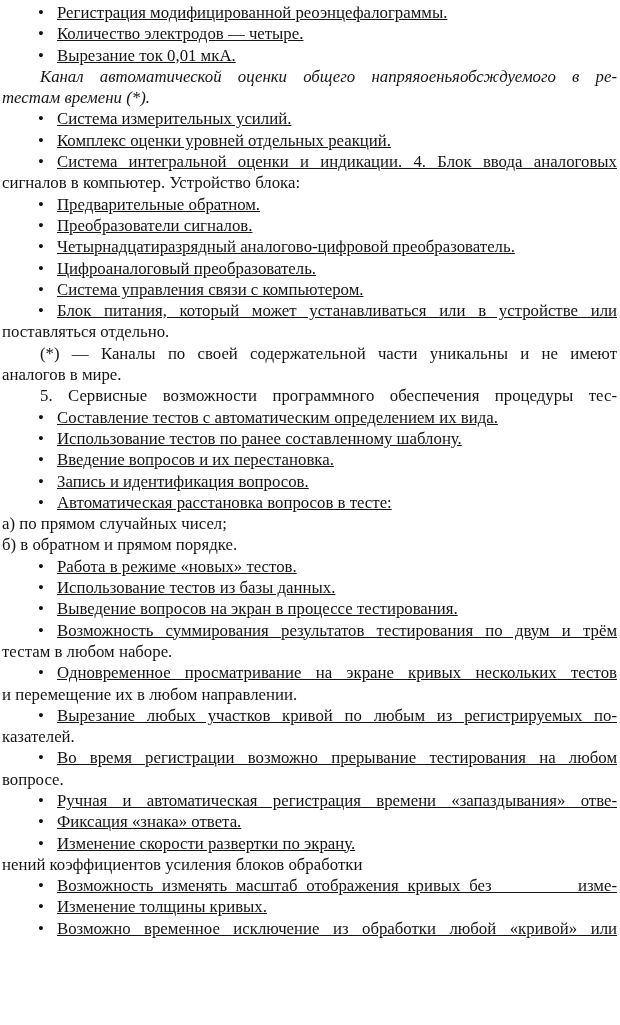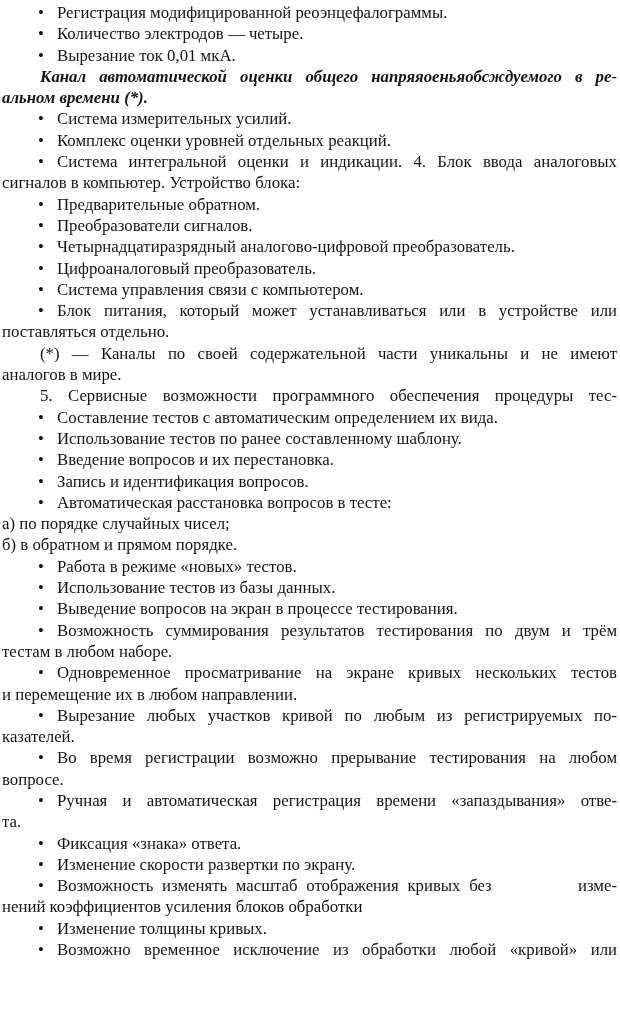--- a/index.html
+++ b/index.html
@@ -10,67 +10,66 @@
     padding: 2px 3px 0 2px;
     overflow: hidden;
     background: #ffffff;
     color: #141414;
     font-family: "Liberation Serif", serif;
     font-size: 16.8px;
     line-height: 21.3px;
   }
   .line { min-height: 21.3px; }
   .just { text-align: justify; text-align-last: justify; }
-  .bf { padding-left: 36px; }   
+  .bf { padding-left: 36px; text-decoration: underline; }   
   .pf { padding-left: 38px; }   
-  .it { font-style: italic; font-weight: bold; }
+  .it { font-style: italic; }
   .blt { display: inline-block; width: 19px; }
 </style>
 </head>
 <body>
 
 <div class="page">
     <div class="line bf"><span class="blt">•</span><span>Регистрация модифицированной реоэнцефалограммы.</span></div>
     <div class="line bf"><span class="blt">•</span><span>Количество электродов — четыре.</span></div>
     <div class="line bf"><span class="blt">•</span><span>Вырезание ток 0,01 мкА.</span></div>
     <div class="line it just pf"><span>Канал автоматической оценки общего напряяоеньяобсждуемого в ре-</span></div>
-    <div class="line it"><span>альном времени (*).</span></div>
+    <div class="line it"><span>тестам времени (*).</span></div>
     <div class="line bf"><span class="blt">•</span><span>Система измерительных усилий.</span></div>
     <div class="line bf"><span class="blt">•</span><span>Комплекс оценки уровней отдельных реакций.</span></div>
     <div class="line just bf"><span class="blt">•</span><span>Система интегральной оценки и индикации. 4. Блок ввода аналоговых</span></div>
     <div class="line"><span>сигналов в компьютер. Устройство блока:</span></div>
     <div class="line bf"><span class="blt">•</span><span>Предварительные обратном.</span></div>
     <div class="line bf"><span class="blt">•</span><span>Преобразователи сигналов.</span></div>
     <div class="line bf"><span class="blt">•</span><span>Четырнадцатиразрядный аналогово-цифровой преобразователь.</span></div>
     <div class="line bf"><span class="blt">•</span><span>Цифроаналоговый преобразователь.</span></div>
     <div class="line bf"><span class="blt">•</span><span>Система управления связи с компьютером.</span></div>
     <div class="line just bf"><span class="blt">•</span><span>Блок питания, который может устанавливаться или в устройстве или</span></div>
     <div class="line"><span>поставляться отдельно.</span></div>
     <div class="line just pf"><span>(*) — Каналы по своей содержательной части уникальны и не имеют</span></div>
     <div class="line"><span>аналогов в мире.</span></div>
     <div class="line just pf"><span>5. Сервисные возможности программного обеспечения процедуры тес-</span></div>
     <div class="line bf"><span class="blt">•</span><span>Составление тестов с автоматическим определением их вида.</span></div>
     <div class="line bf"><span class="blt">•</span><span>Использование тестов по ранее составленному шаблону.</span></div>
     <div class="line bf"><span class="blt">•</span><span>Введение вопросов и их перестановка.</span></div>
     <div class="line bf"><span class="blt">•</span><span>Запись и идентификация вопросов.</span></div>
     <div class="line bf"><span class="blt">•</span><span>Автоматическая расстановка вопросов в тесте:</span></div>
-    <div class="line"><span>а) по порядке случайных чисел;</span></div>
+    <div class="line"><span>а) по прямом случайных чисел;</span></div>
     <div class="line"><span>б) в обратном и прямом порядке.</span></div>
     <div class="line bf"><span class="blt">•</span><span>Работа в режиме «новых» тестов.</span></div>
     <div class="line bf"><span class="blt">•</span><span>Использование тестов из базы данных.</span></div>
     <div class="line bf"><span class="blt">•</span><span>Выведение вопросов на экран в процессе тестирования.</span></div>
     <div class="line just bf"><span class="blt">•</span><span>Возможность суммирования результатов тестирования по двум и трём</span></div>
     <div class="line"><span>тестам в любом наборе.</span></div>
     <div class="line just bf"><span class="blt">•</span><span>Одновременное просматривание на экране кривых нескольких тестов</span></div>
     <div class="line"><span>и перемещение их в любом направлении.</span></div>
     <div class="line just bf"><span class="blt">•</span><span>Вырезание любых участков кривой по любым из регистрируемых по-</span></div>
     <div class="line"><span>казателей.</span></div>
     <div class="line just bf"><span class="blt">•</span><span>Во время регистрации возможно прерывание тестирования на любом</span></div>
     <div class="line"><span>вопросе.</span></div>
     <div class="line just bf"><span class="blt">•</span><span>Ручная и автоматическая регистрация времени «запаздывания» отве-</span></div>
-    <div class="line"><span>та.</span></div>
     <div class="line bf"><span class="blt">•</span><span>Фиксация «знака» ответа.</span></div>
     <div class="line bf"><span class="blt">•</span><span>Изменение скорости развертки по экрану.</span></div>
+    <div class="line"><span>нений коэффициентов усиления блоков обработки</span></div>
     <div class="line just bf"><span class="blt">•</span><span>Возможность изменять масштаб отображения кривых без&nbsp;&nbsp;&nbsp;&nbsp;&nbsp;&nbsp;&nbsp;&nbsp;&nbsp;&nbsp;изме-</span></div>
-    <div class="line"><span>нений коэффициентов усиления блоков обработки</span></div>
     <div class="line bf"><span class="blt">•</span><span>Изменение толщины кривых.</span></div>
     <div class="line just bf"><span class="blt">•</span><span>Возможно временное исключение из обработки любой «кривой» или</span></div>
   </div>
 
 </body></html>

